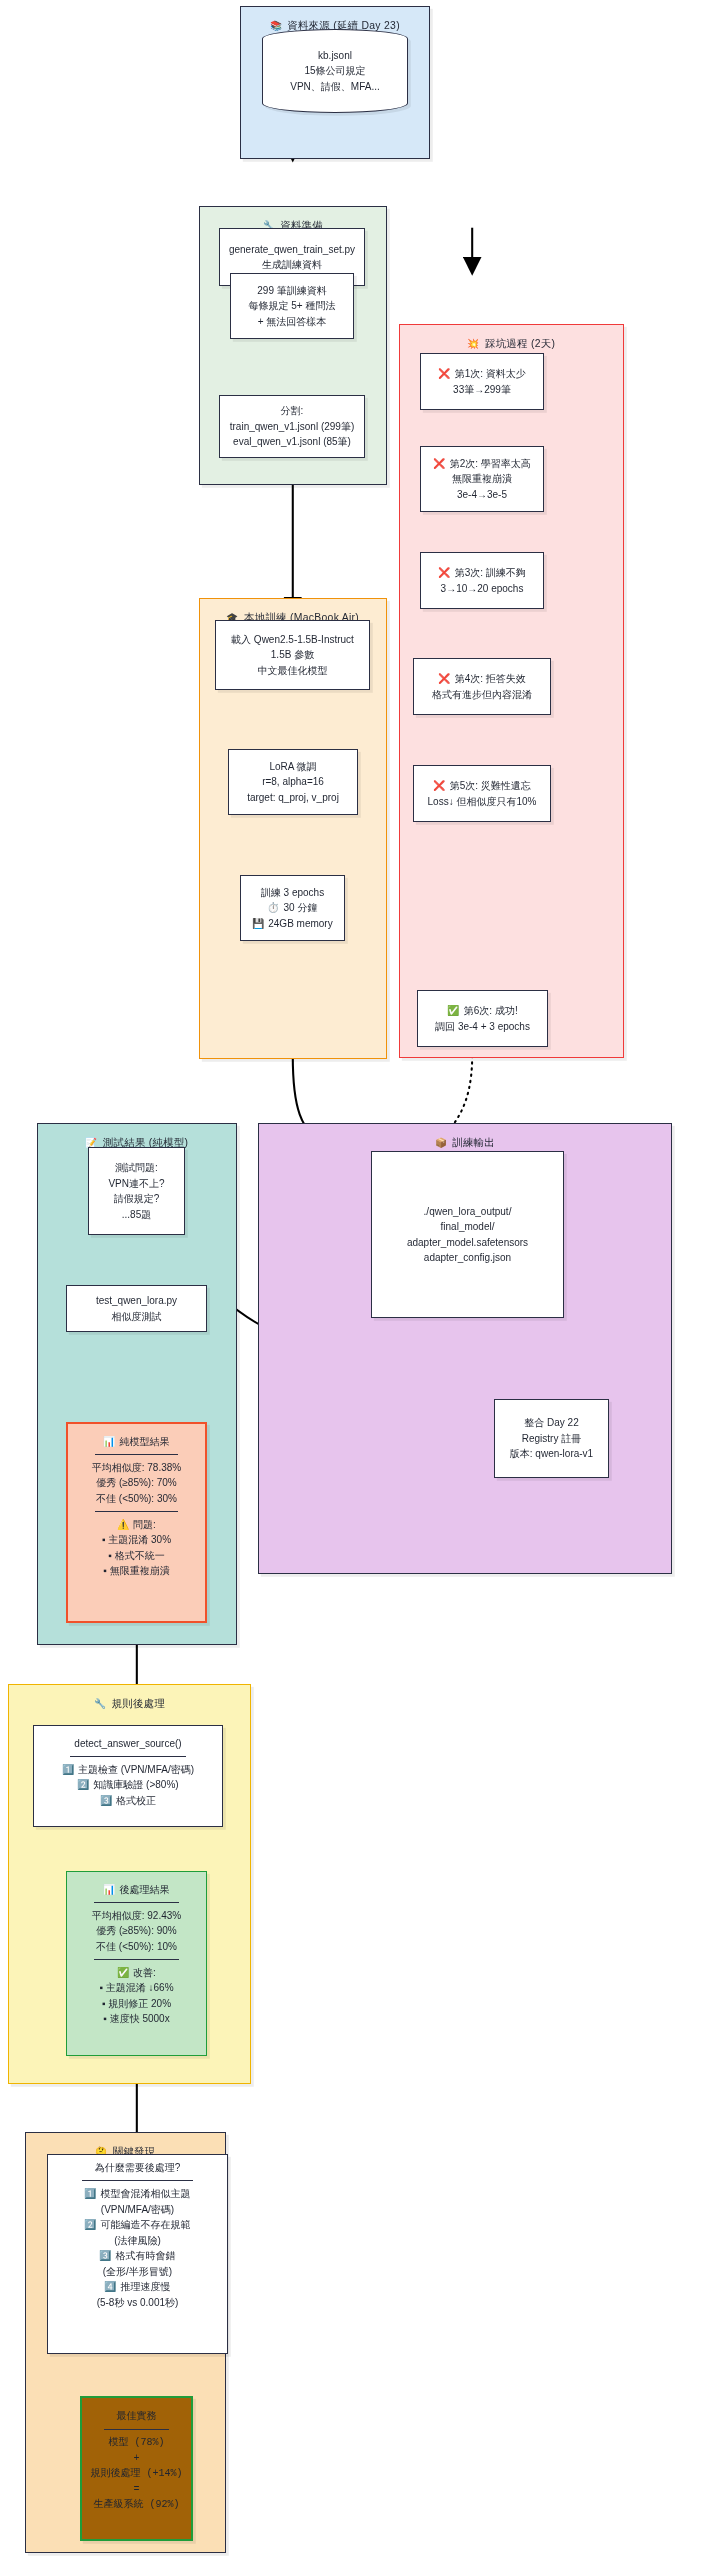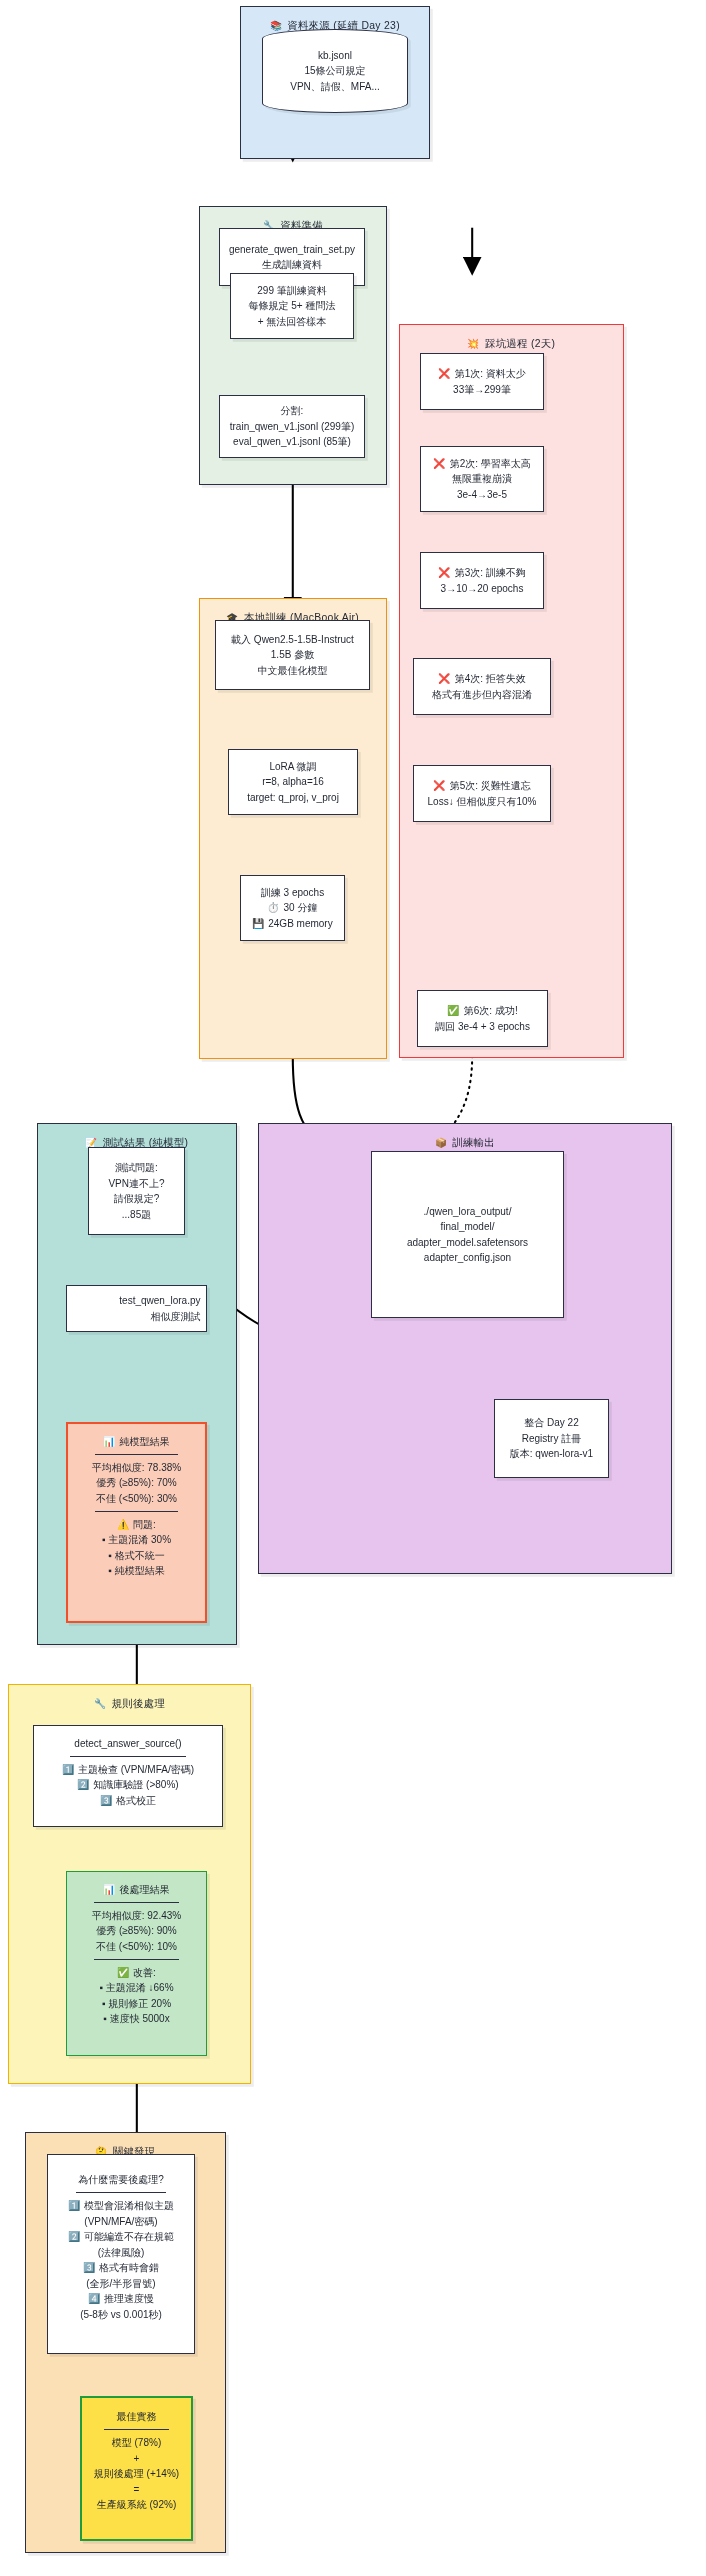--- a/index.html
+++ b/index.html
@@ -71,23 +71,24 @@
     background:#fbcdb8;
     border:2.1px solid #f0512a;
     box-shadow:2.8px 2.8px 0 rgba(0,0,0,0.07);
   }
   .node.result-good{
     background:#c3e6c6;
     border:1.4px solid #1f9d3a;
     box-shadow:2.8px 2.8px 0 rgba(0,0,0,0.07);
   }
   .node.result-best{
-    background:#fde047;
+    background:#a16207;
     border:2.1px solid #1f9d3a;
     box-shadow:2.8px 2.8px 0 rgba(0,0,0,0.07);
+    font-family:Liberation Mono, monospace;
   }
   .hr{
     width:66%;
     height:0;
     border-top:1.4px solid #2b2f44;
     margin:4.8px 0;
   }
   .xmark{color:#d40000;font-weight:bold;margin-right:4.1px;}
 
   
@@ -242,35 +243,35 @@
     <div class="sg-title">
       <span class="em">📝</span><span>測試結果 (純模型)</span>
     </div>
   </div>
   <div class="node" style="left:88px;top:1147px;width:97px;height:88px;">
     <span class="ln">測試問題:</span>
     <span class="ln">VPN連不上?</span>
     <span class="ln">請假規定?</span>
     <span class="ln">...85題</span>
   </div>
-  <div class="node" style="left:66px;top:1285px;width:141px;height:47px;align-items:flex-end;">
+  <div class="node" style="left:66px;top:1285px;width:141px;height:47px;">
     <span class="ln">test_qwen_lora.py</span>
     <span class="ln">相似度測試</span>
   </div>
   <div class="node result-bad" style="left:66px;top:1422px;width:141px;height:201px;justify-content:flex-start;padding-top:9.7px;">
     <span class="ln"><span class="em">📊</span><span>純模型結果</span></span>
     <div class="hr"></div>
     <span class="ln">平均相似度: 78.38%</span>
     <span class="ln">優秀 (≥85%): 70%</span>
     <span class="ln">不佳 (&lt;50%): 30%</span>
     <div class="hr"></div>
     <span class="ln"><span class="em">⚠️</span><span>問題:</span></span>
     <span class="ln">▪ 主題混淆 30%</span>
     <span class="ln">▪ 格式不統一</span>
-    <span class="ln">▪ 純模型結果</span>
+    <span class="ln">▪ 無限重複崩潰</span>
   </div>
 
   <div class="sg sg-out" style="left:258px;top:1123px;width:414px;height:451px;">
     <div class="sg-title">
       <span class="em">📦</span><span>訓練輸出</span>
     </div>
   </div>
   <div class="node" style="left:371px;top:1151px;width:193px;height:167px;">
     <span class="ln">./qwen_lora_output/</span>
     <span class="ln">final_model/</span>
@@ -306,21 +307,21 @@
     <span class="ln">▪ 主題混淆 ↓66%</span>
     <span class="ln">▪ 規則修正 20%</span>
     <span class="ln">▪ 速度快 5000x</span>
   </div>
 
   <div class="sg sg-key" style="left:25px;top:2132px;width:201px;height:421px;">
     <div class="sg-title">
       <span class="em">🤔</span><span>關鍵發現</span>
     </div>
   </div>
-  <div class="node" style="left:47px;top:2154px;width:148px;height:200px;justify-content:flex-start;padding-top:17px;">
+  <div class="node" style="left:47px;top:2154px;width:181px;height:200px;justify-content:flex-start;padding-top:5px;">
     <span class="ln">為什麼需要後處理?</span>
     <div class="hr"></div>
     <span class="ln"><span class="em">1️⃣</span><span>模型會混淆相似主題</span></span>
     <span class="ln">(VPN/MFA/密碼)</span>
     <span class="ln"><span class="em">2️⃣</span><span>可能編造不存在規範</span></span>
     <span class="ln">(法律風險)</span>
     <span class="ln"><span class="em">3️⃣</span><span>格式有時會錯</span></span>
     <span class="ln">(全形/半形冒號)</span>
     <span class="ln"><span class="em">4️⃣</span><span>推理速度慢</span></span>
     <span class="ln">(5-8秒 vs 0.001秒)</span>

